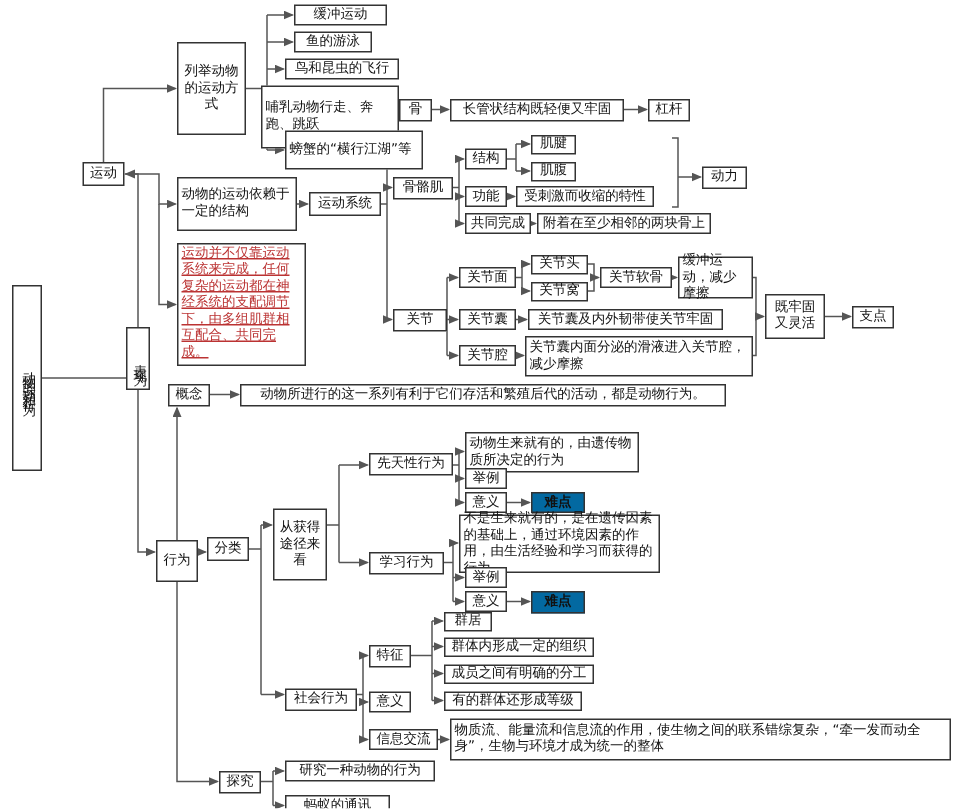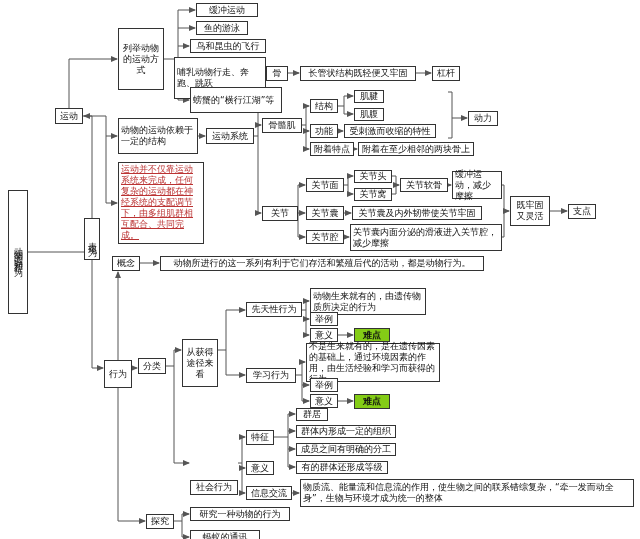--- a/index.html
+++ b/index.html
@@ -9,21 +9,21 @@
   }
   #wires{position:absolute;left:0;top:0;pointer-events:none;}
   .node{
     position:absolute;box-sizing:border-box;border:1px solid #333;background:#fff;
     font-size:9px;line-height:11px;color:#111;
     display:flex;align-items:center;justify-content:center;text-align:center;
     padding:1px 2px;white-space:normal;word-break:break-all;
   }
   .ml{justify-content:flex-start;text-align:left;}
   .vert{writing-mode:vertical-rl;text-orientation:upright;letter-spacing:3px;}
-  .hl{background:#84cc16;font-weight:bold;}
+  .hl{background:#0369a1;font-weight:bold;}
   .note{color:#bb3333;text-align:left;align-items:flex-start;text-decoration:underline;}
 </style>
 </head>
 <body>
 
 <div id="canvas">
 
   <svg id="wires" width="640" height="539">
     <defs>
       <marker id="ah" markerWidth="7" markerHeight="7" refX="6" refY="3" orient="auto">
@@ -153,21 +153,21 @@
   <div class="node" style="left:266px;top:66px;width:22px;height:15px">骨</div>
   <div class="node" style="left:300px;top:66px;width:116px;height:15px">长管状结构既轻便又牢固</div>
   <div class="node" style="left:432px;top:66px;width:28px;height:15px">杠杆</div>
 
   <div class="node" style="left:262px;top:118px;width:40px;height:15px">骨骼肌</div>
   <div class="node" style="left:310px;top:99px;width:28px;height:14px">结构</div>
   <div class="node" style="left:354px;top:90px;width:30px;height:13px">肌腱</div>
   <div class="node" style="left:354px;top:108px;width:30px;height:13px">肌腹</div>
   <div class="node" style="left:310px;top:124px;width:28px;height:14px">功能</div>
   <div class="node" style="left:344px;top:124px;width:92px;height:14px">受刺激而收缩的特性</div>
-  <div class="node" style="left:310px;top:142px;width:44px;height:14px">附着特点</div>
+  <div class="node" style="left:310px;top:142px;width:44px;height:14px">共同完成</div>
   <div class="node" style="left:358px;top:142px;width:116px;height:14px">附着在至少相邻的两块骨上</div>
   <div class="node" style="left:468px;top:111px;width:30px;height:15px">动力</div>
 
   <div class="node" style="left:262px;top:206px;width:36px;height:15px">关节</div>
   <div class="node" style="left:306px;top:178px;width:38px;height:14px">关节面</div>
   <div class="node" style="left:354px;top:170px;width:38px;height:13px">关节头</div>
   <div class="node" style="left:354px;top:188px;width:38px;height:13px">关节窝</div>
   <div class="node" style="left:400px;top:178px;width:48px;height:14px">关节软骨</div>
   <div class="node ml" style="left:452px;top:171px;width:50px;height:28px">缓冲运动，减少摩擦</div>
   <div class="node" style="left:306px;top:206px;width:38px;height:14px">关节囊</div>
@@ -190,21 +190,21 @@
   <div class="node" style="left:310px;top:312px;width:28px;height:14px">举例</div>
   <div class="node" style="left:310px;top:328px;width:28px;height:14px">意义</div>
   <div class="node hl" style="left:354px;top:328px;width:36px;height:14px">难点</div>
 
   <div class="node" style="left:246px;top:368px;width:50px;height:15px">学习行为</div>
   <div class="node ml" style="left:306px;top:343px;width:134px;height:39px">不是生来就有的，是在遗传因素的基础上，通过环境因素的作用，由生活经验和学习而获得的行为</div>
   <div class="node" style="left:310px;top:378px;width:28px;height:14px">举例</div>
   <div class="node" style="left:310px;top:394px;width:28px;height:14px">意义</div>
   <div class="node hl" style="left:354px;top:394px;width:36px;height:15px">难点</div>
 
-  <div class="node" style="left:190px;top:480px;width:48px;height:15px">社会行为</div>
+  <div class="node" style="left:190px;top:459px;width:48px;height:15px">社会行为</div>
   <div class="node" style="left:246px;top:430px;width:28px;height:15px">特征</div>
   <div class="node" style="left:296px;top:408px;width:32px;height:13px">群居</div>
   <div class="node" style="left:296px;top:425px;width:100px;height:13px">群体内形成一定的组织</div>
   <div class="node" style="left:296px;top:443px;width:100px;height:13px">成员之间有明确的分工</div>
   <div class="node" style="left:296px;top:461px;width:92px;height:13px">有的群体还形成等级</div>
   <div class="node" style="left:246px;top:461px;width:28px;height:14px">意义</div>
   <div class="node" style="left:246px;top:486px;width:46px;height:14px">信息交流</div>
   <div class="node ml" style="left:300px;top:479px;width:334px;height:28px">物质流、能量流和信息流的作用，使生物之间的联系错综复杂，“牵一发而动全身”，生物与环境才成为统一的整体</div>
 
   <div class="node" style="left:146px;top:514px;width:28px;height:15px">探究</div>

